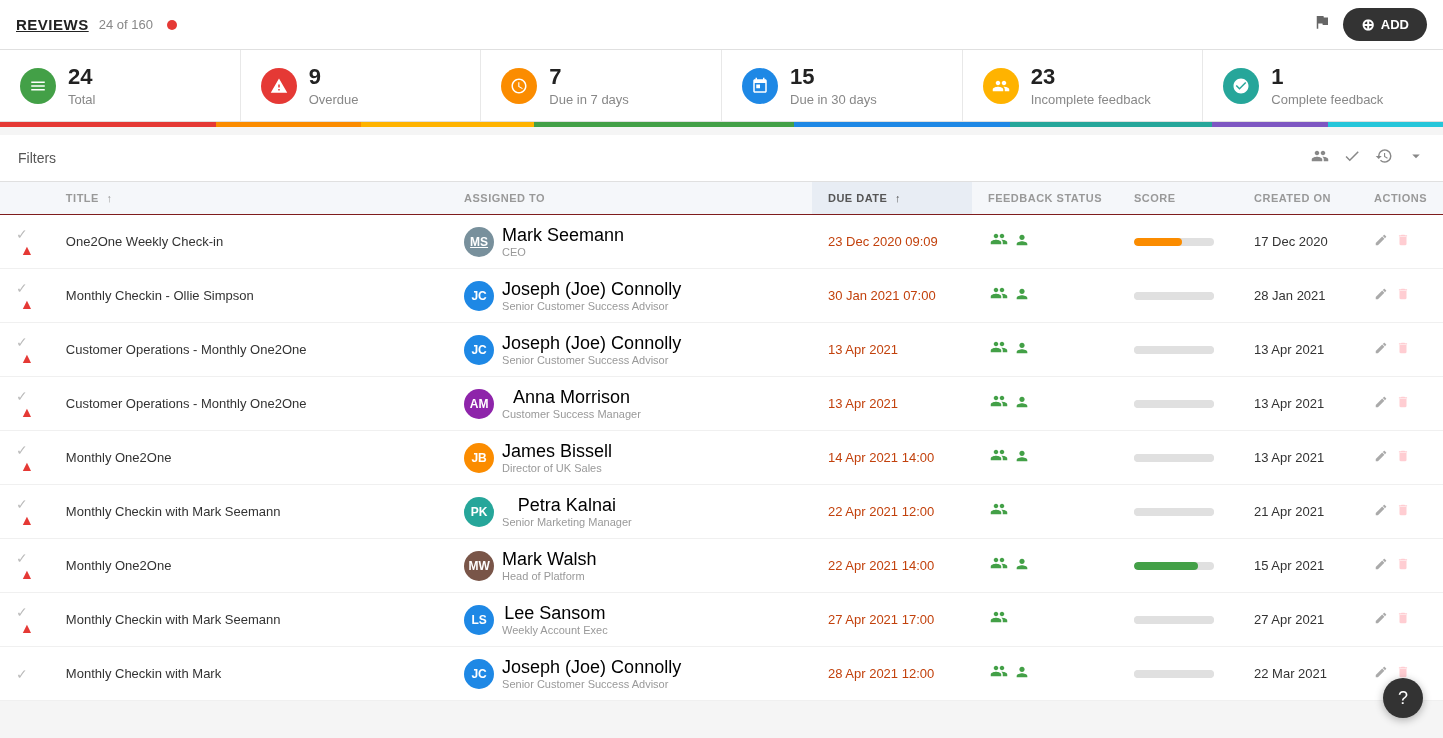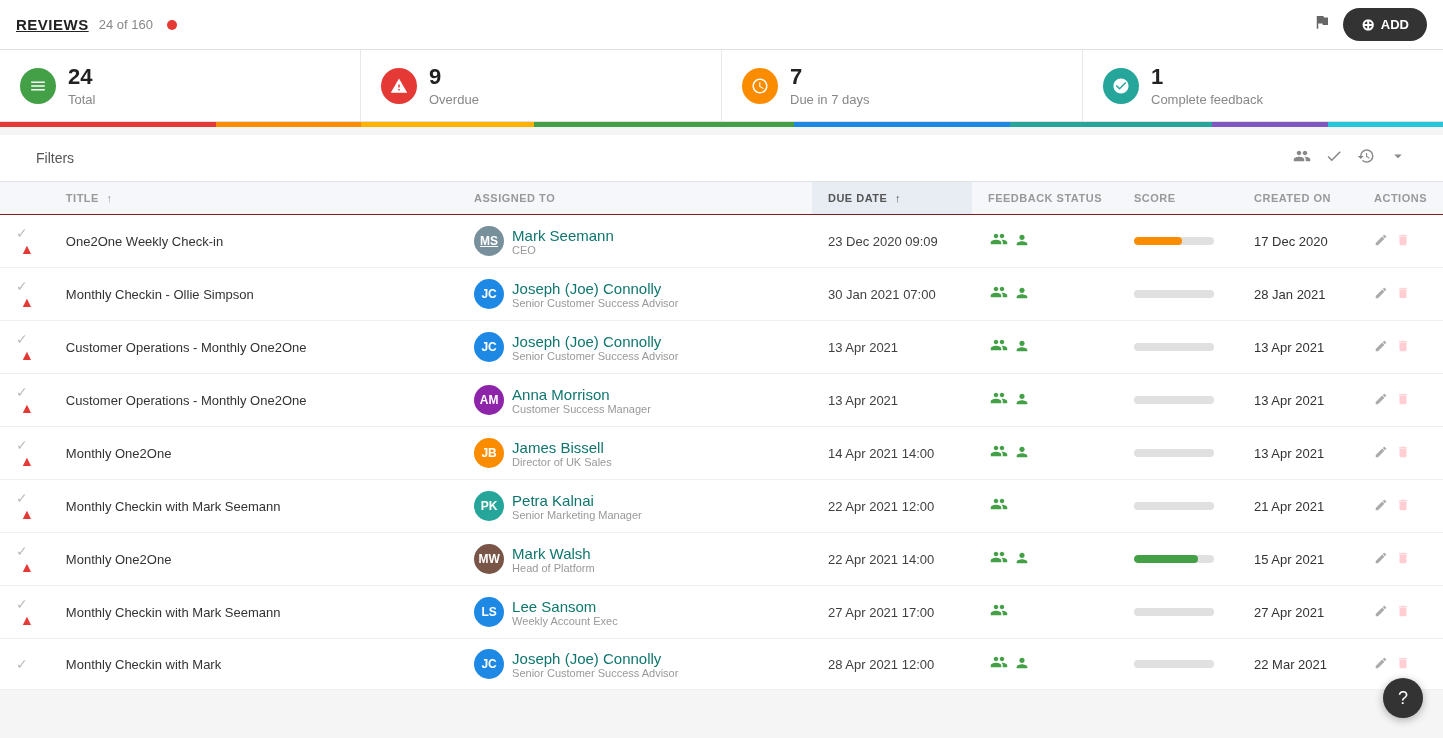--- a/index.html
+++ b/index.html
@@ -82,21 +82,21 @@
       display: flex;
     }
     .progress-bar div { height: 100%; }
 
     
     .filters-row {
       background: #fff;
       display: flex;
       align-items: center;
       justify-content: space-between;
-      padding: 12px 36px;
+      padding: 12px 18px;
       border-bottom: 1px solid #e0e0e0;
       margin-top: 8px;
       gap: 16px;
     }
     .filters-label { font-size: 14px; color: #555; }
     .filters-icons { display: flex; align-items: center; gap: 14px; }
     .filter-icon-btn { background: none; border: none; cursor: pointer; color: #888; font-size: 16px; }
 
     
     .table-container { background: #fff; margin-top: 0; overflow-x: auto; }
@@ -125,32 +125,32 @@
     .col-assigned { min-width: 220px; }
     .col-due { width: 160px; }
     .col-feedback { width: 130px; }
     .col-score { width: 120px; }
     .col-created { width: 120px; }
     .col-actions { width: 80px; }
 
     .check-icon { color: #bbb; font-size: 14px; }
     .warning-icon { color: #e53935; font-size: 14px; margin-left: 4px; }
 
-    .due-date-red { color: #404040; font-weight: 500; }
+    .due-date-red { color: #c2410c; font-weight: 500; }
 
     .avatar {
       width: 30px; height: 30px; border-radius: 50%; background: #ccc;
       display: inline-flex; align-items: center; justify-content: center;
       font-size: 12px; color: #fff; font-weight: 600; flex-shrink: 0;
       margin-right: 8px;
       overflow: hidden;
     }
     .assigned-cell { display: flex; align-items: center; }
     .assigned-info { display: flex; flex-direction: column; }
-    .assigned-name { font-size: 15px; color: #0f766e; font-weight: 500; }
+    .assigned-name { font-size: 18px; color: #000000; font-weight: 500; text-align: center; }
     .assigned-role { font-size: 11px; color: #999; }
 
     .feedback-icons { display: flex; align-items: center; gap: 4px; }
     .person-icon-group { color: #43a047; font-size: 18px; }
     .person-icon-single { color: #43a047; font-size: 14px; }
 
     .score-bar { width: 80px; height: 8px; border-radius: 4px; background: #e0e0e0; overflow: hidden; }
     .score-fill { height: 100%; border-radius: 4px; }
     .score-orange { background: #fb8c00; }
     .score-green { background: #43a047; }
@@ -226,20 +226,42 @@
   </div>
   <div class="stat-card">
     <div class="stat-icon orange">
       <svg width="18" height="18" viewBox="0 0 24 24" fill="white">
           <path d="M11.99 2C6.47 2 2 6.48 2 12s4.47 10 9.99 10C17.52 22 22 17.52 22 12S17.52 2 11.99 2zM12 20c-4.42 0-8-3.58-8-8s3.58-8 8-8 8 3.58 8 8-3.58 8-8 8zm.5-13H11v6l5.25 3.15.75-1.23-4.5-2.67V7z"></path>
         </svg>
     </div>
     <div>
       <div class="stat-number">7</div>
       <div class="stat-label">Due in 7 days</div>
+    </div>
+  </div>
+  <div class="stat-card">
+    <div class="stat-icon blue">
+      <svg width="18" height="18" viewBox="0 0 24 24" fill="white">
+          <path d="M19 3h-1V1h-2v2H8V1H6v2H5c-1.11 0-1.99.9-1.99 2L3 19c0 1.1.89 2 2 2h14c1.1 0 2-.9 2-2V5c0-1.1-.9-2-2-2zm0 16H5V8h14v11zM7 10h5v5H7z"></path>
+        </svg>
+    </div>
+    <div>
+      <div class="stat-number">15</div>
+      <div class="stat-label">Due in 30 days</div>
+    </div>
+  </div>
+  <div class="stat-card">
+    <div class="stat-icon amber">
+      <svg width="18" height="18" viewBox="0 0 24 24" fill="white">
+          <path d="M16 11c1.66 0 2.99-1.34 2.99-3S17.66 5 16 5c-1.66 0-3 1.34-3 3s1.34 3 3 3zm-8 0c1.66 0 2.99-1.34 2.99-3S9.66 5 8 5C6.34 5 5 6.34 5 8s1.34 3 3 3zm0 2c-2.33 0-7 1.17-7 3.5V19h14v-2.5c0-2.33-4.67-3.5-7-3.5zm8 0c-.29 0-.62.02-.97.05 1.16.84 1.97 1.97 1.97 3.45V19h6v-2.5c0-2.33-4.67-3.5-7-3.5z"></path>
+        </svg>
+    </div>
+    <div>
+      <div class="stat-number">23</div>
+      <div class="stat-label">Incomplete feedback</div>
     </div>
   </div>
   <div class="stat-card">
     <div class="stat-icon teal">
       <svg width="18" height="18" viewBox="0 0 24 24" fill="white">
           <path d="M12 2C6.48 2 2 6.48 2 12s4.48 10 10 10 10-4.48 10-10S17.52 2 12 2zm-2 15l-5-5 1.41-1.41L10 14.17l7.59-7.59L19 8l-9 9z"></path>
         </svg>
     </div>
     <div>
       <div class="stat-number">1</div>

